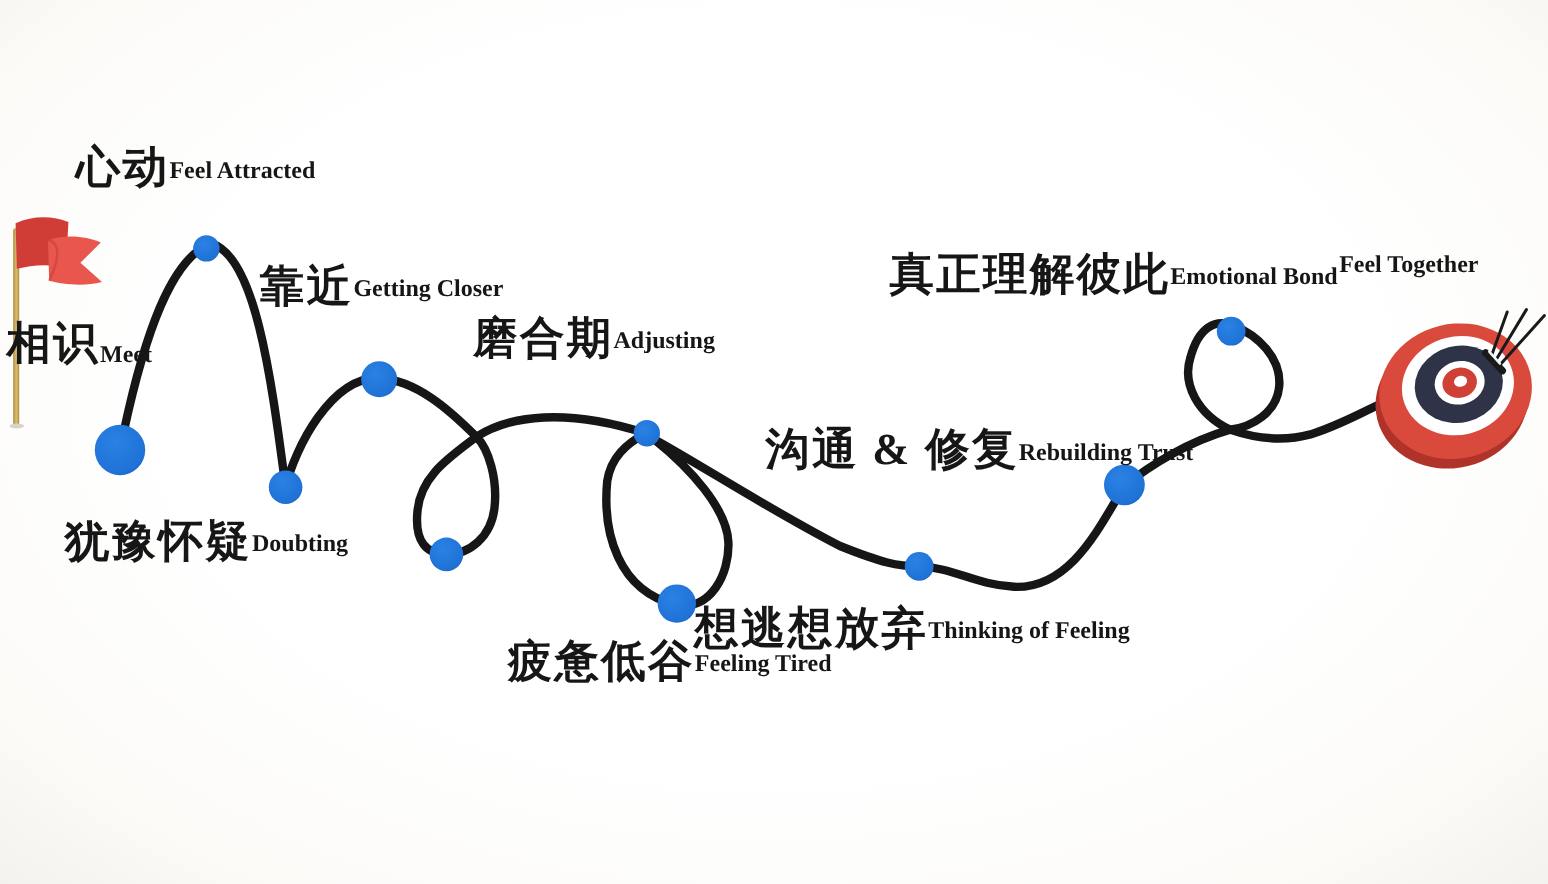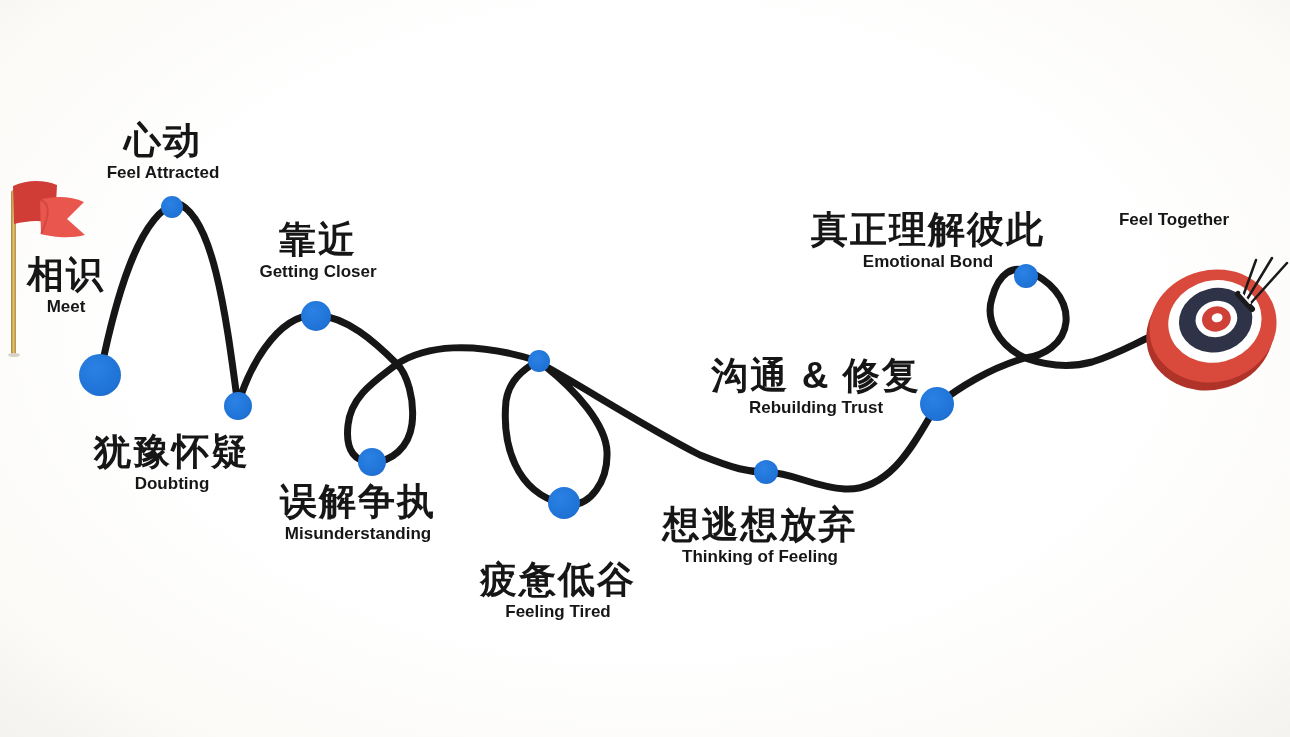--- a/index.html
+++ b/index.html
@@ -9,34 +9,35 @@
   }
   .canvas{
     position:relative;
     width:1290px;height:737px;
     overflow:hidden;
     background:radial-gradient(ellipse at 50% 45%, #ffffff 55%, #fbfaf7 85%, #f4f2ee 100%);
   }
   .journey-svg{position:absolute;left:0;top:0;}
   .stage-label{
     position:absolute;
-    display:flex;flex-direction:column;align-items:center;
+    display:flex;flex-direction:row;align-items:center;
     transform:translateX(-50%);
     white-space:nowrap;
     color:#161616;
     text-align:center;
     line-height:1.05;
+    font-family:Liberation Serif, serif;
   }
   .stage-label .zh{
     font-size:37px;
     font-weight:bold;
     letter-spacing:2px;
   }
   .stage-label .en{
-    font-size:17px;
+    font-size:20px;
     font-weight:bold;
     margin-top:3px;
     letter-spacing:0px;
   }
   .zh-big{font-size:40px;}
 </style>
 </head>
 <body>
 
 <div class="canvas">
@@ -119,47 +120,47 @@
     </g>
     <g stroke="#1a1a1a" stroke-width="2.5" stroke-linecap="round">
       <line x1="1246" y1="301" x2="1272" y2="258"></line>
       <line x1="1251" y1="303" x2="1287" y2="263"></line>
       <line x1="1242" y1="299" x2="1256" y2="260"></line>
       <path d="M 1238 294 L 1252 309" stroke-width="6"></path>
       <path d="M 1241 293 L 1250 303" stroke="#f5f5f5" stroke-width="2"></path>
     </g>
   </svg>
 
-  <div class="stage-label" style="left:66px;top:256px;">
+  <div class="stage-label" style="left:66px;top:268px;align-items:flex-end;">
     <span class="zh">相识</span>
     <span class="en">Meet</span>
   </div>
 
   <div class="stage-label" style="left:163px;top:122px;">
     <span class="zh zh-big">心动</span>
     <span class="en">Feel Attracted</span>
   </div>
 
   <div class="stage-label" style="left:172px;top:409px;margin-top:24px;">
     <span class="zh">犹豫怀疑</span>
     <span class="en">Doubting</span>
   </div>
 
   <div class="stage-label" style="left:318px;top:221px;">
     <span class="zh">靠近</span>
     <span class="en">Getting Closer</span>
   </div>
 
-  <div class="stage-label" style="left:358px;top:483px;">
-    <span class="zh">误解争执</span>
-    <span class="en">Misunderstanding</span>
+
+  <div class="stage-label" style="left:495px;top:264px;">
+    <span class="zh zh-big">磨合期</span>
+    <span class="en">Adjusting</span>
   </div>
 
-
-  <div class="stage-label" style="left:558px;top:561px;">
+  <div class="stage-label" style="left:558px;top:533px;">
     <span class="zh">疲惫低谷</span>
     <span class="en">Feeling Tired</span>
   </div>
 
   <div class="stage-label" style="left:760px;top:506px;align-items:center;">
     <span class="zh">想逃想放弃</span>
     <span class="en">Thinking of Feeling</span>
   </div>
 
   <div class="stage-label" style="left:816px;top:357px;justify-content:center;">

